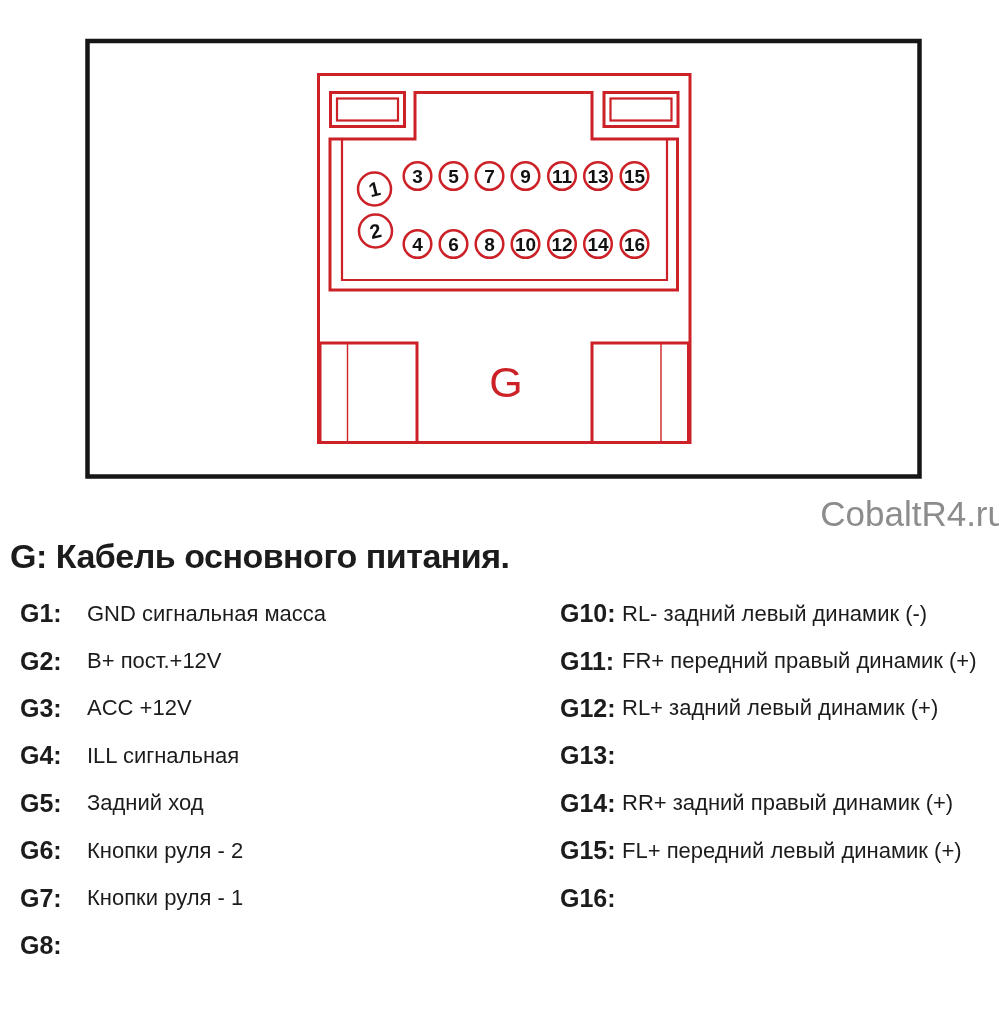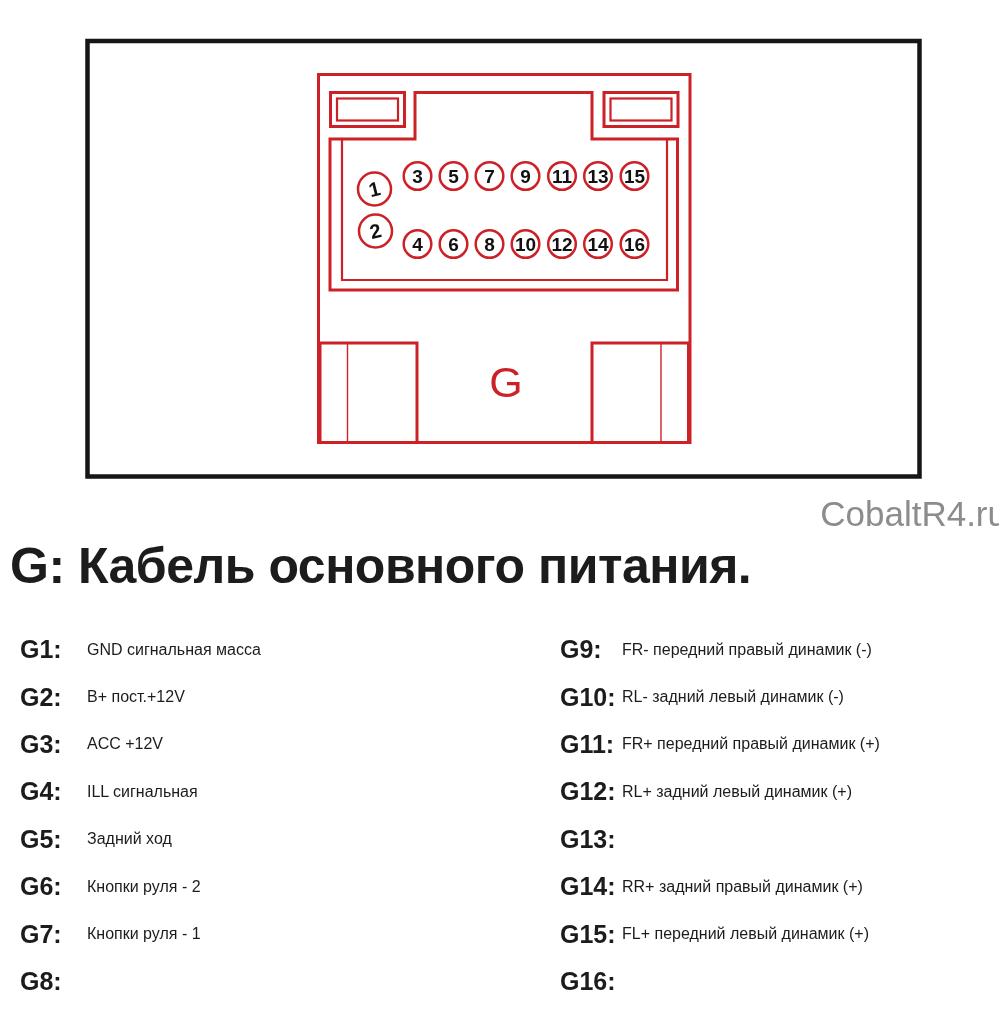--- a/index.html
+++ b/index.html
@@ -25,30 +25,30 @@
   .g-label {
     fill:var(--red); font-size:43px; text-anchor:middle;
     font-family:"Liberation Sans","DejaVu Sans",sans-serif;
   }
   .watermark {
     position:absolute; top:494px; left:8px; width:999px;
     text-align:right; font-size:35px; color:var(--gray);
   }
   .page-title {
     position:absolute; top:537px; left:10px;
-    font-size:50px; font-weight:700; letter-spacing:-0.5px; color:var(--text);
-  }
-  .pin-col { position:absolute; top:626px; }
+    font-size:34px; font-weight:700; letter-spacing:-0.5px; color:var(--text);
+  }
+  .pin-col { position:absolute; top:590px; }
   .pin-col.left  { left:20px;  width:500px; }
   .pin-col.right { left:560px; width:439px; }
   .pin-row { height:47.4px; display:flex; align-items:center; }
   .pin-id { font-weight:700; font-size:25px; flex:0 0 auto; color:var(--text); }
   .pin-col.left  .pin-id { width:67px; }
   .pin-col.right .pin-id { width:62px; }
-  .pin-desc { font-size:16px; white-space:nowrap; color:var(--text); }
+  .pin-desc { font-size:22px; white-space:nowrap; color:var(--text); }
 </style>
 </head>
 <body>
 
 <svg class="connector-svg" width="999" height="530" viewBox="0 0 999 530">
 
   <rect x="87.5" y="41" width="832" height="435.5" fill="#ffffff" stroke="#161616" stroke-width="4.5"></rect>
 
   <g stroke-width="3">
 
@@ -173,24 +173,20 @@
     <span class="pin-id">G7:</span>
     <span class="pin-desc">Кнопки руля - 1</span>
   </div>
   <div class="pin-row">
     <span class="pin-id">G8:</span>
   </div>
 </div>
 
 <div class="pin-col right">
   <div class="pin-row">
-    <span class="pin-id">G9:</span>
-    <span class="pin-desc">FR- передний правый динамик (-)</span>
-  </div>
-  <div class="pin-row">
     <span class="pin-id">G10:</span>
     <span class="pin-desc">RL- задний левый динамик (-)</span>
   </div>
   <div class="pin-row">
     <span class="pin-id">G11:</span>
     <span class="pin-desc">FR+ передний правый динамик (+)</span>
   </div>
   <div class="pin-row">
     <span class="pin-id">G12:</span>
     <span class="pin-desc">RL+ задний левый динамик (+)</span>

